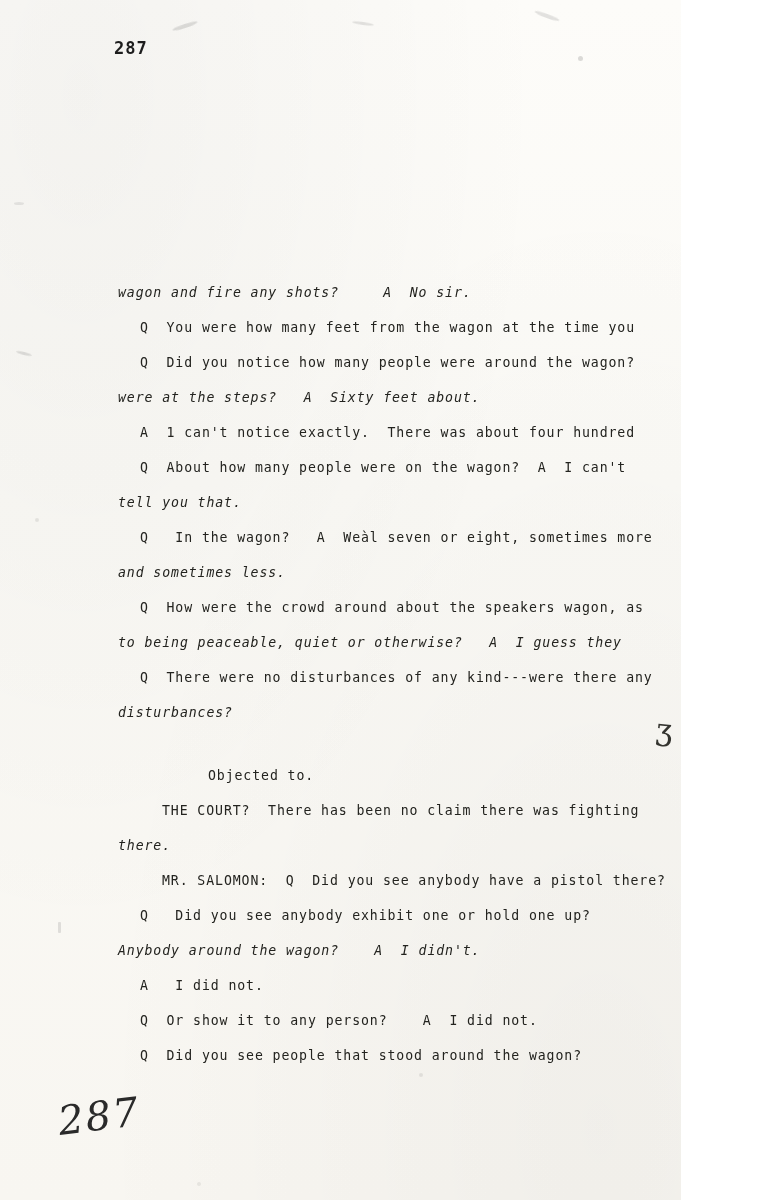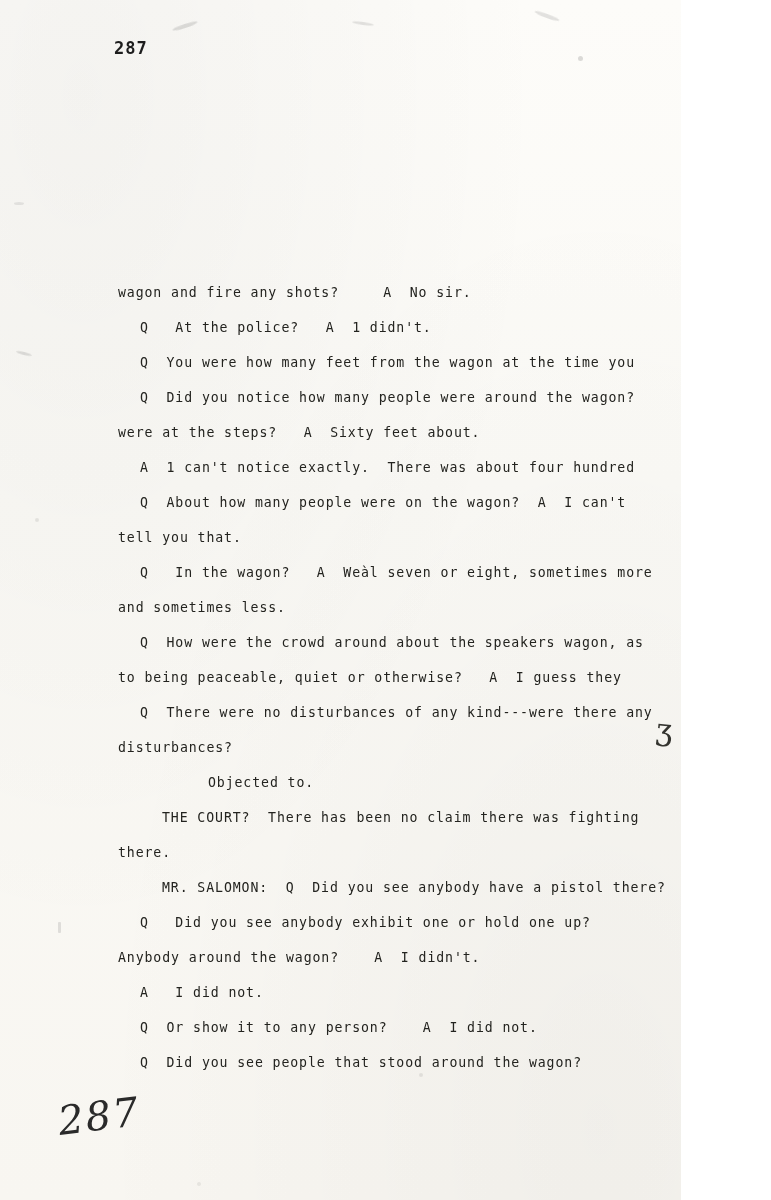--- a/index.html
+++ b/index.html
@@ -58,23 +58,23 @@
   }
   .line {
     font-size: 13.2px;
     letter-spacing: 0.9px;
     line-height: 1;
     height: 35px;
     white-space: pre;
     color: #23231f;
   }
   .line.ind-q { padding-left: 22px; }
-  .line.ind-obj { padding-left: 90px; }
+  .line.ind-obj { padding-left: 90px; margin-top: 28px; }
   .line.ind-court { padding-left: 44px; }
-  .line.ind-none { padding-left: 0; }
+  .line.ind-none { padding-left: 0; font-style: italic; }
   
   .smudge {
     position: absolute;
     background: rgba(60,60,60,0.35);
     border-radius: 50%;
     filter: blur(0.6px);
   }
   #smudge-a {
     left: 172px; top: 24px; width: 26px; height: 4px;
     transform: rotate(-18deg);
@@ -157,21 +157,20 @@
   <div class="smudge" id="smudge-g"></div>
   <div class="smudge" id="smudge-h"></div>
   <div class="smudge" id="smudge-i"></div>
   <div class="smudge" id="smudge-j"></div>
   <div id="edge-tick"></div>
 
   <div id="page-number-typed">287</div>
 
   <div id="transcript">
       <div class="line ind-none">wagon and fire any shots?     A  No sir.</div>
-      <div class="line ind-q">Q   At the police?   A  1 didn't.</div>
       <div class="line ind-q">Q  You were how many feet from the wagon at the time you</div>
       <div class="line ind-q">Q  Did you notice how many people were around the wagon?</div>
       <div class="line ind-none">were at the steps?   A  Sixty feet about.</div>
       <div class="line ind-q">A  1 can't notice exactly.  There was about four hundred</div>
       <div class="line ind-q">Q  About how many people were on the wagon?  A  I can't</div>
       <div class="line ind-none">tell you that.</div>
       <div class="line ind-q">Q   In the wagon?   A  Weàl seven or eight, sometimes more</div>
       <div class="line ind-none">and sometimes less.</div>
       <div class="line ind-q">Q  How were the crowd around about the speakers wagon, as</div>
       <div class="line ind-none">to being peaceable, quiet or otherwise?   A  I guess they</div>

